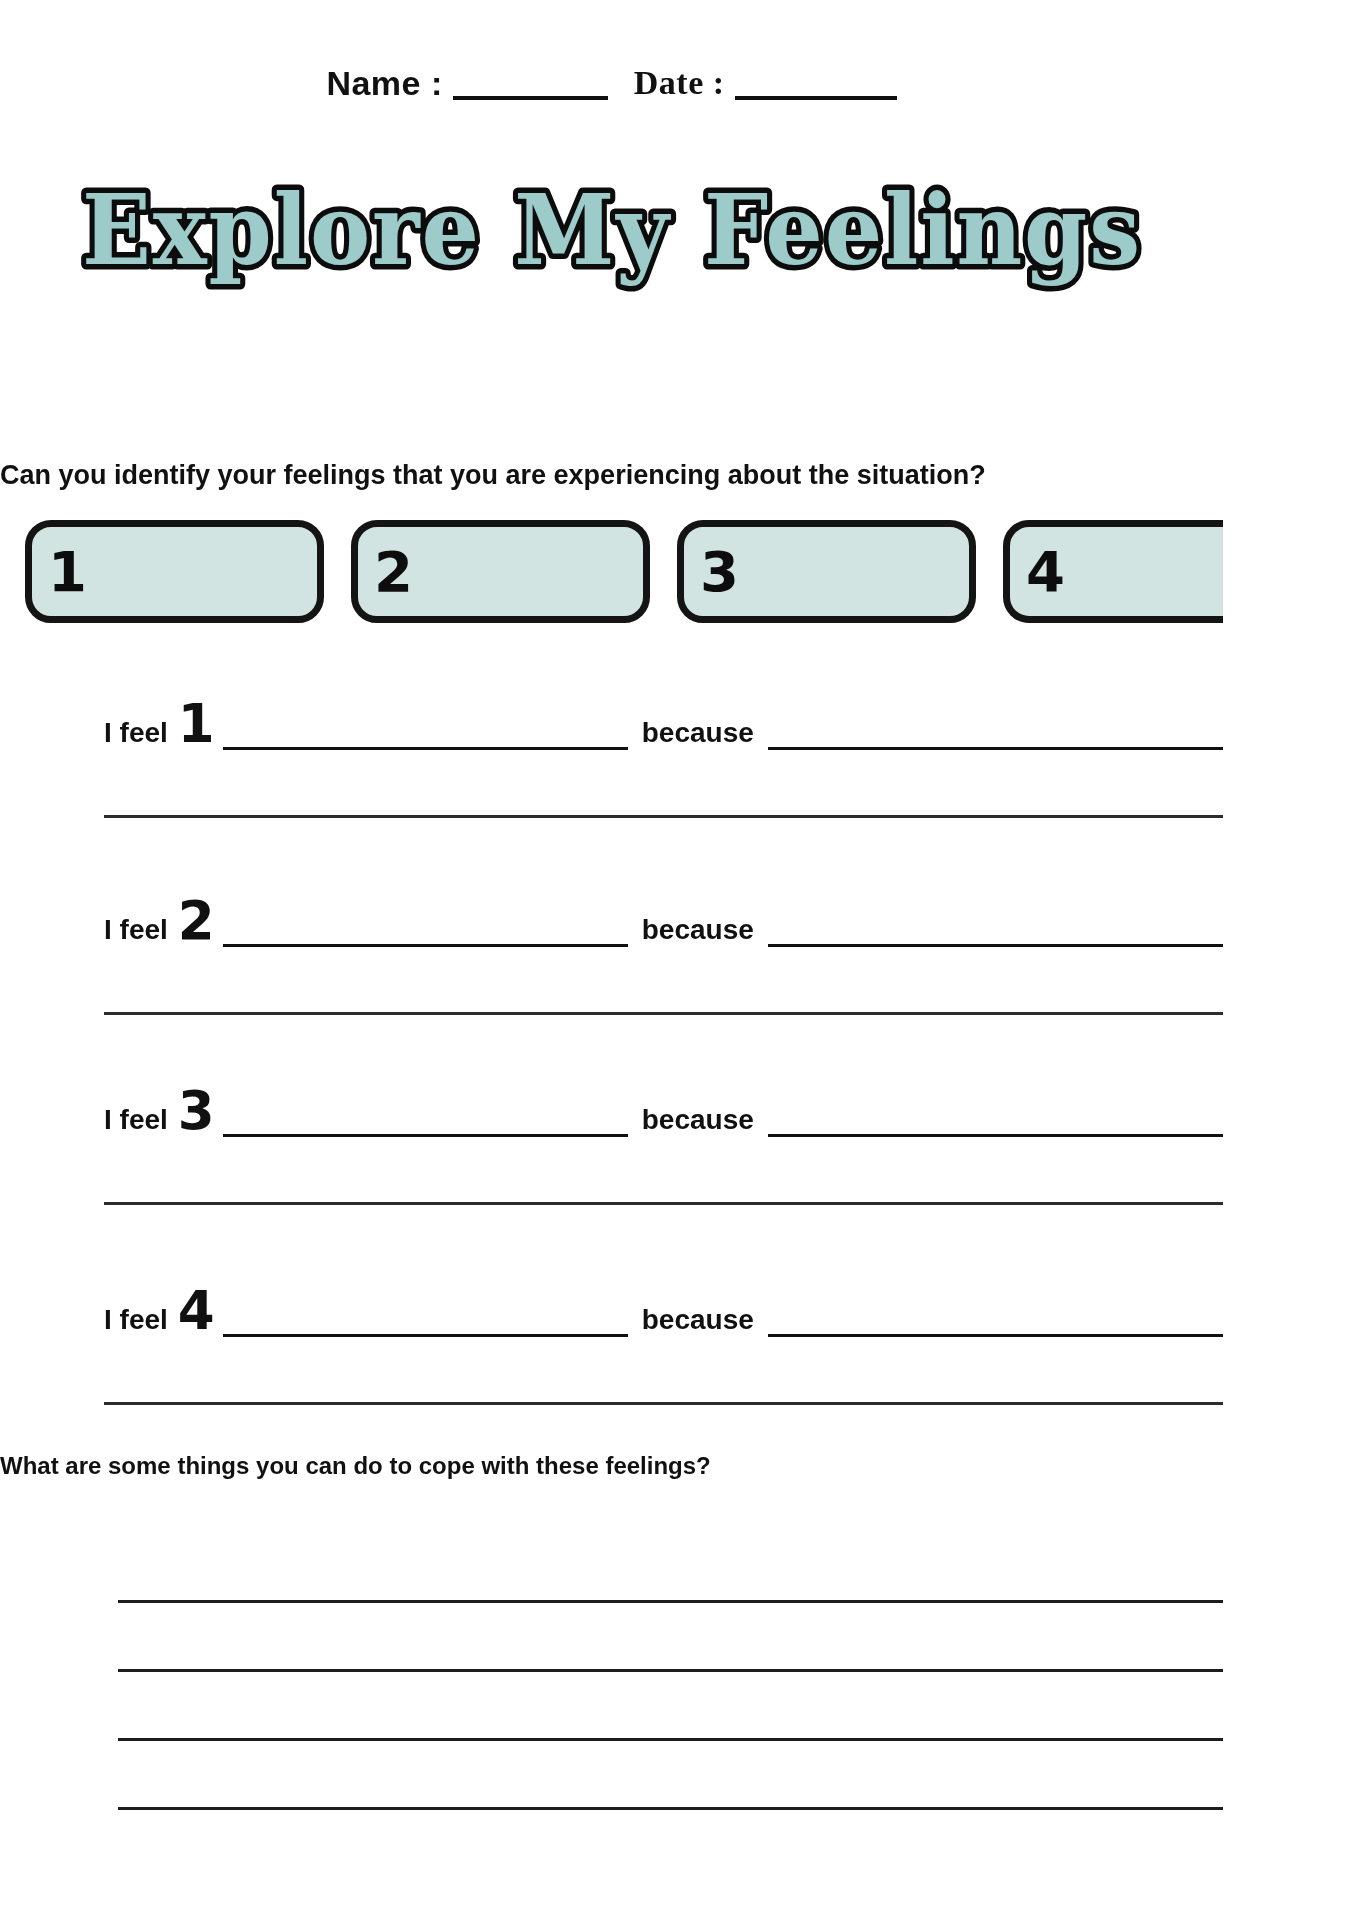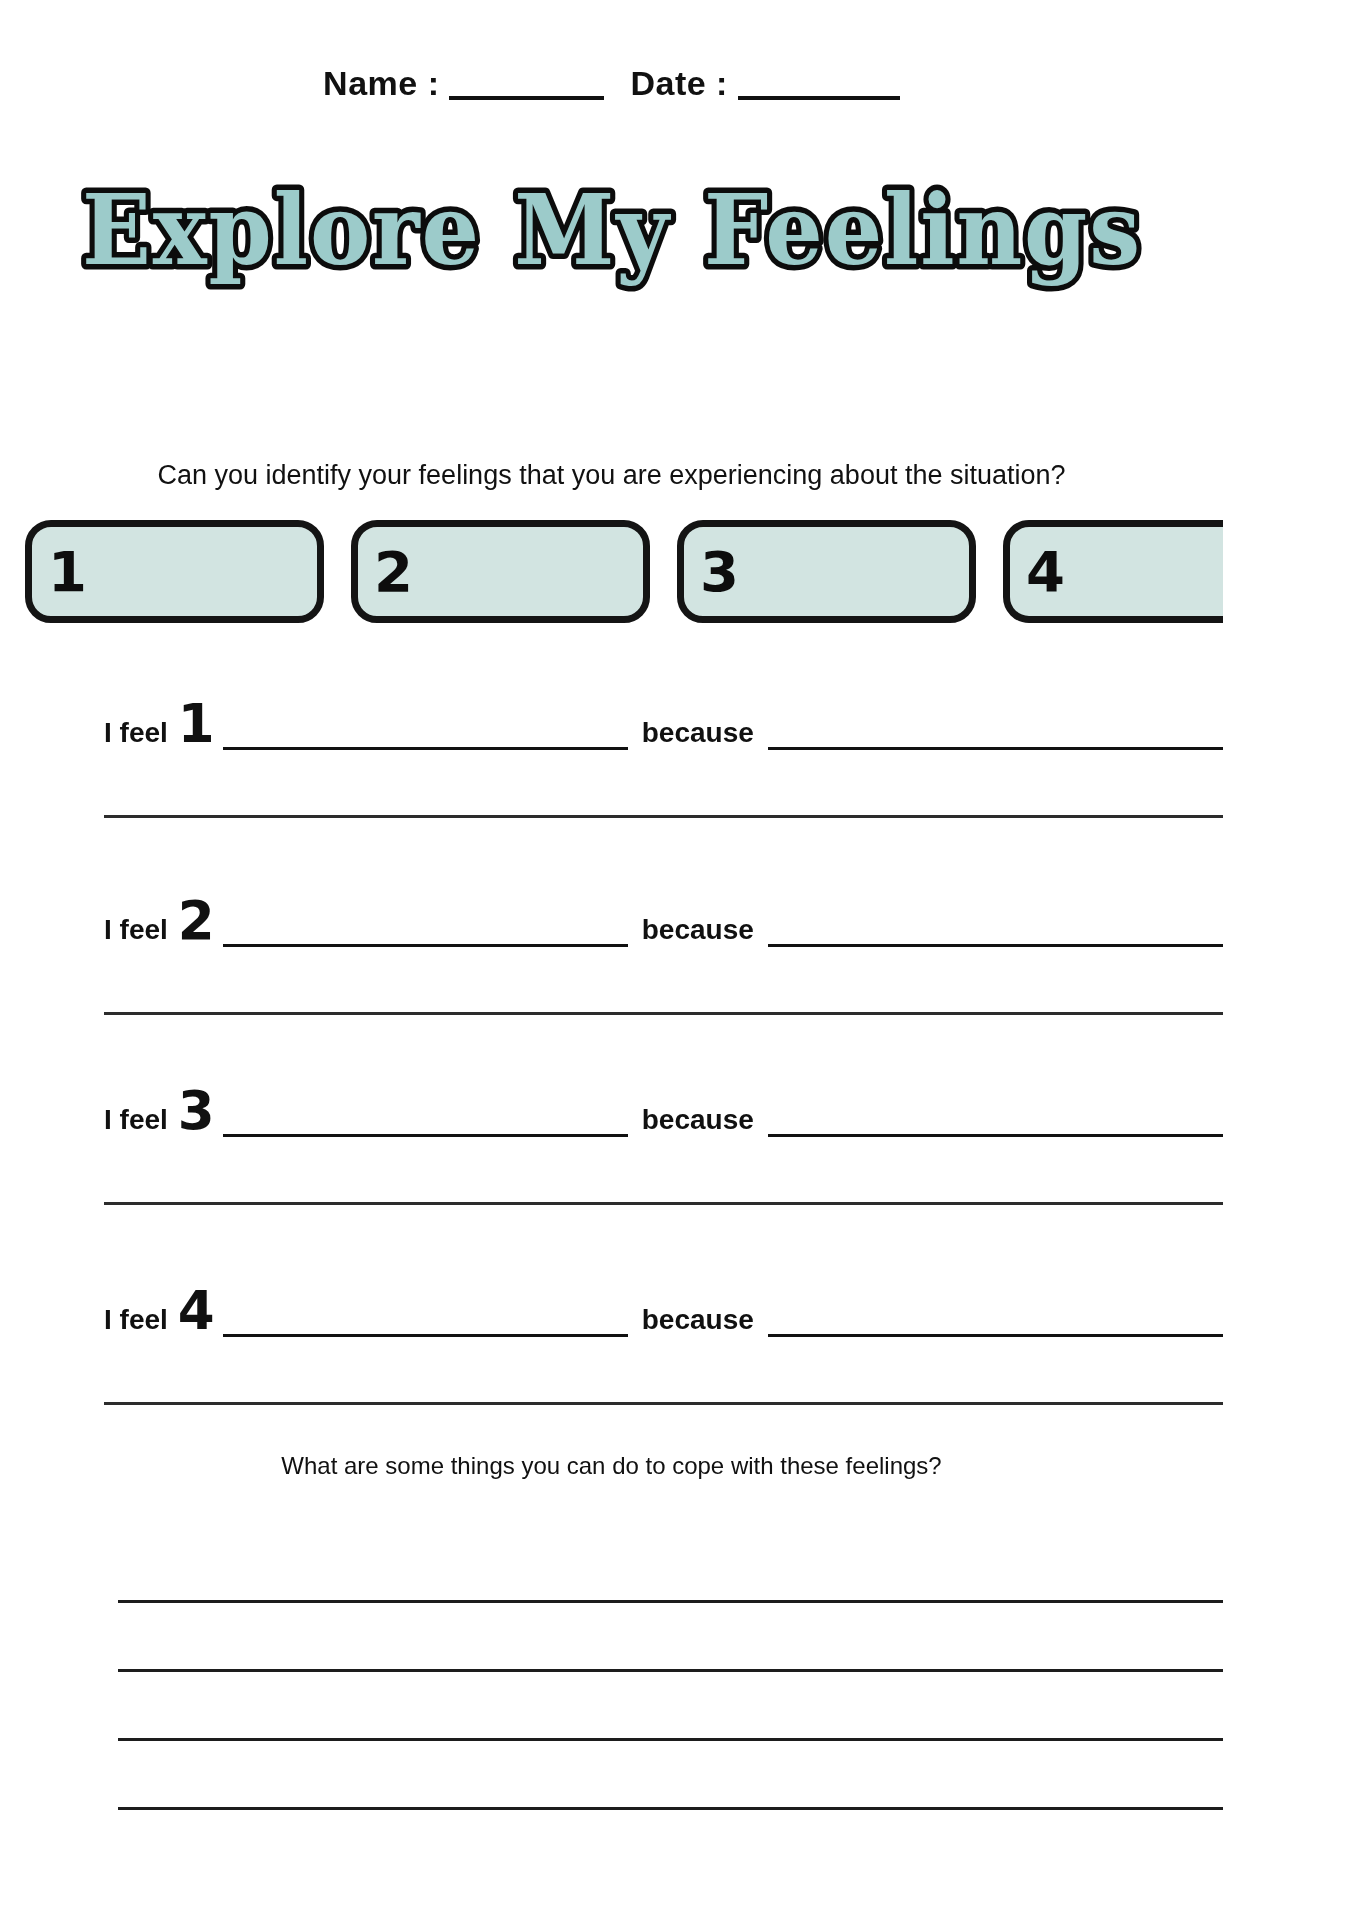--- a/index.html
+++ b/index.html
@@ -17,21 +17,21 @@
     position:absolute; top:62px; left:0; width:100%;
     display:flex; justify-content:center; align-items:flex-end;
   }
   .name-date .lbl { font-size:34px; font-weight:bold; line-height:1; letter-spacing:0.5px; }
   .blank {
     display:inline-block;
     border-bottom:4px solid var(--ink, #111);
   }
   .name-date .blank { width:155px; height:34px; margin-left:10px; }
   .name-date .blank.date { width:162px; }
-  .name-date .lbl.date { margin-left:26px; }
+  .name-date .lbl.date { margin-left:26px;font-family:Liberation Serif, serif; }
 
   
   .title-wrap { position:absolute; top:146px; left:0; width:100%; }
   .title-wrap svg { display:block; margin:0 auto; }
   .title-text {
     font-family:"DejaVu Serif", serif;
     font-weight:bold;
     font-size:97px;
     fill:var(--title_fill, #9ccbca);
     stroke:#0c0c0c;
@@ -45,21 +45,21 @@
   .situation {
     position:absolute; top:318px; left:100px; width:1135px;
     display:flex; align-items:flex-end;
   }
   .situation .lbl { font-size:31px; font-weight:bold; white-space:nowrap; line-height:1; margin-bottom:2px; }
   .situation .blank { flex:1; height:30px; margin-left:16px; border-bottom-width:3px; }
 
   
   .question {
     position:absolute; left:0; width:100%;
-    text-align:center; font-weight:normal; font-size:27px;
+    font-weight:bold; font-size:27px;
   }
   .q1 { top:460px; }
   .q2 { top:1452px; font-size:24px; }
 
   
   .boxes {
     position:absolute; top:520px; left:25px; width:1277px;
     display:flex; gap:27px;
   }
   .fbox {

